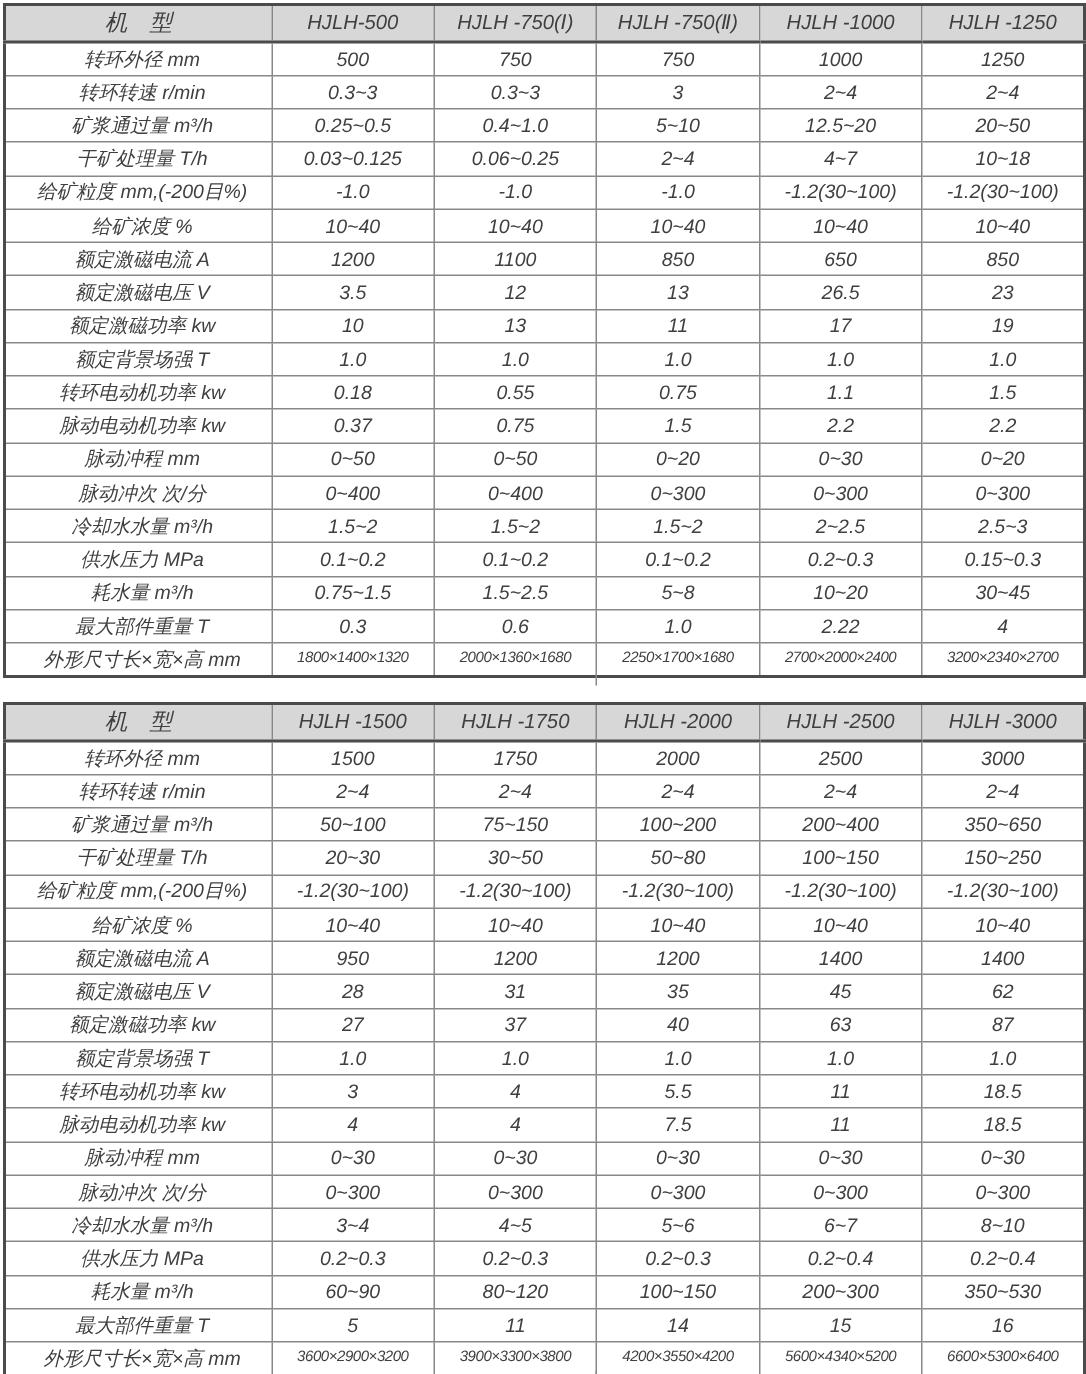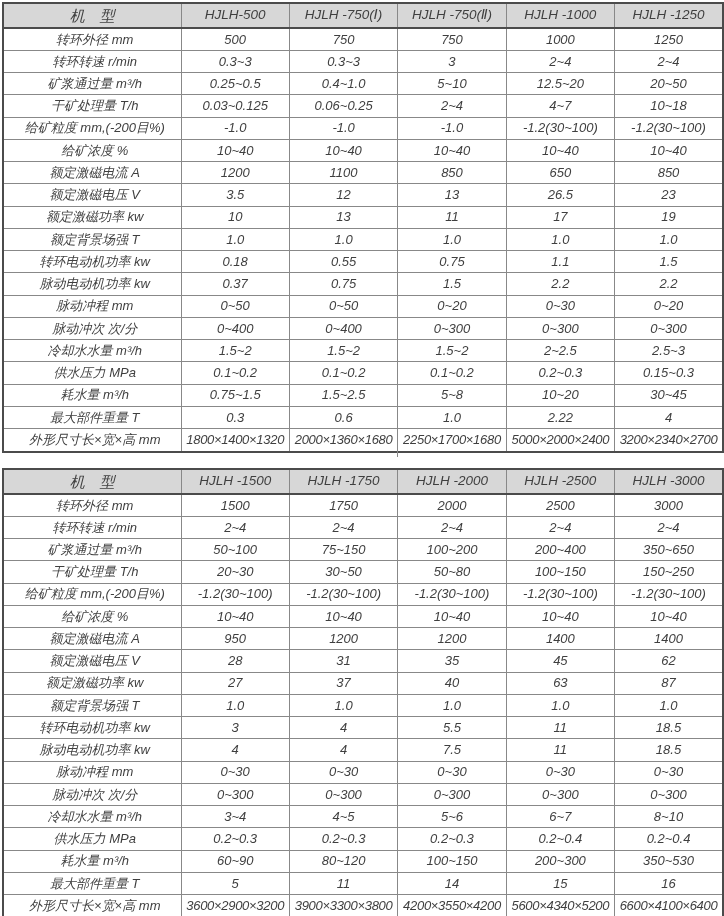--- a/index.html
+++ b/index.html
@@ -49,21 +49,21 @@
     height: 25px;
     font-size: 13.5px;
     border-bottom: 2px solid var(--border-outer);
   }
   .spec-table thead th.corner { font-size: 15px; }
   .spec-table tbody th.rowlabel {
     text-align: center;
     padding-left: 7px;
   }
   .spec-table tr.dims td {
-    font-size: 13px;
+    font-size: 10px;
     letter-spacing: -0.3px;
     padding: 4px;
   }
   .artifact-tick {
     position: absolute;
     width: 1px;
     background: var(--border-inner);
     left: 397px;
   }
   .tick-1 { top: 450px; height: 7px; }
@@ -236,21 +236,21 @@
           <td>0.6</td>
           <td>1.0</td>
           <td>2.22</td>
           <td>4</td>
         </tr>
         <tr class="dims">
           <th class="rowlabel">外形尺寸长×宽×高 mm</th>
           <td>1800×1400×1320</td>
           <td>2000×1360×1680</td>
           <td>2250×1700×1680</td>
-          <td>5000×2000×2400</td>
+          <td>2700×2000×2400</td>
           <td>3200×2340×2700</td>
         </tr>
       </tbody>
   </table>
 
   <table class="spec-table t2">
     <colgroup>
       <col class="label-col">
         <col class="data-col">
         <col class="data-col">
@@ -412,21 +412,21 @@
           <td>14</td>
           <td>15</td>
           <td>16</td>
         </tr>
         <tr class="dims">
           <th class="rowlabel">外形尺寸长×宽×高 mm</th>
           <td>3600×2900×3200</td>
           <td>3900×3300×3800</td>
           <td>4200×3550×4200</td>
           <td>5600×4340×5200</td>
-          <td>6600×4100×6400</td>
+          <td>6600×5300×6400</td>
         </tr>
       </tbody>
   </table>
 
   <div class="artifact-tick tick-1"></div>
   <div class="artifact-tick tick-2"></div>
 
 </div>
 
 </body></html>

